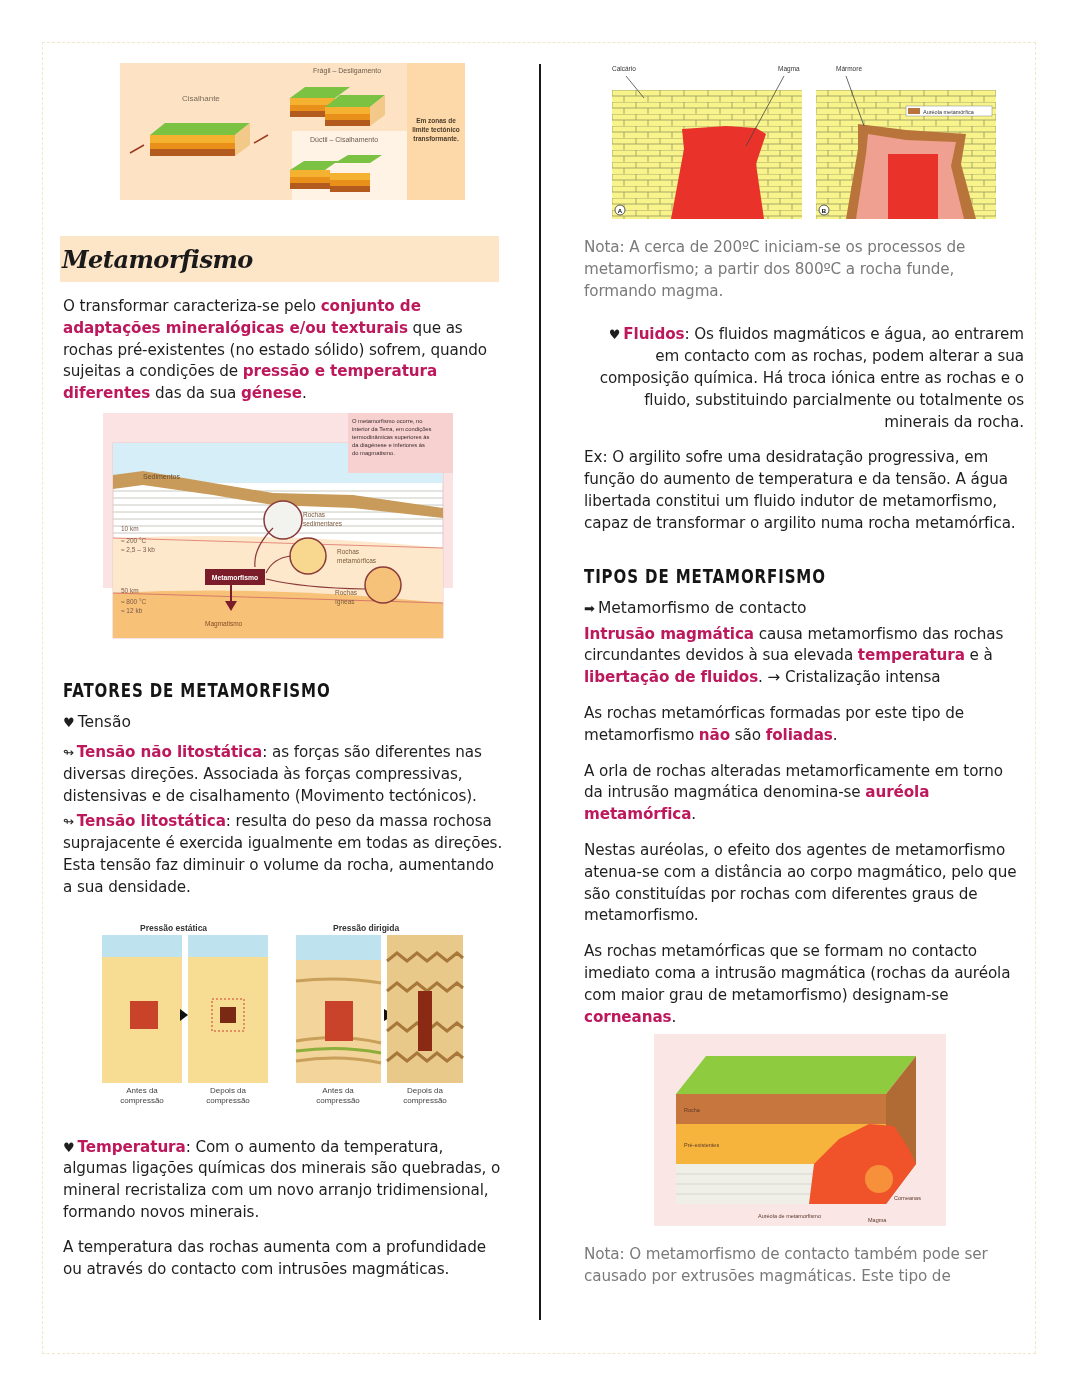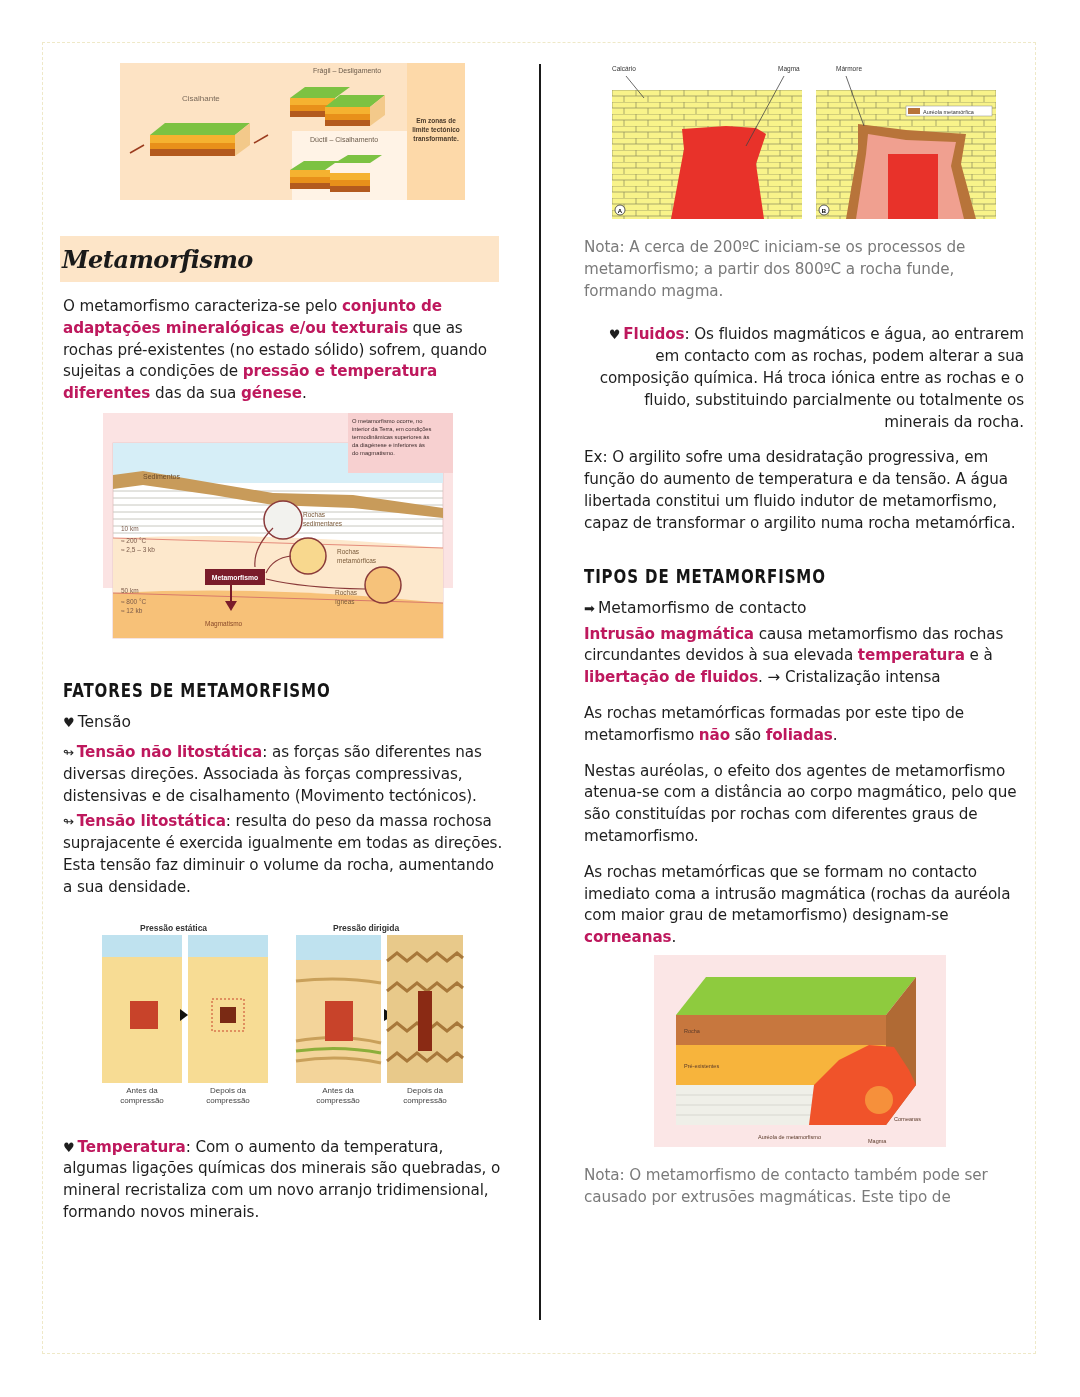--- a/index.html
+++ b/index.html
@@ -74,21 +74,21 @@
       <rect x="210" y="123" width="40" height="6" fill="#b35a1e"></rect>
       <text x="316" y="60" font-size="6.5" font-weight="bold" fill="#4a3a2a" text-anchor="middle">Em zonas de</text>
       <text x="316" y="69" font-size="6.5" font-weight="bold" fill="#4a3a2a" text-anchor="middle">limite tectónico</text>
       <text x="316" y="78" font-size="6.5" font-weight="bold" fill="#4a3a2a" text-anchor="middle">transformante.</text>
     </svg>
   </div>
 
   <div class="h-script" style="margin-top:36px;">Metamorfismo</div>
 
   <p class="p" style="margin-top:14px;">
-    <span>O metamorfismo caracteriza-se pelo </span><b>conjunto de adaptações mineralógicas e/ou texturais</b><span> que as rochas pré-existentes (no estado sólido) sofrem, quando sujeitas a condições de </span><b>pressão e temperatura diferentes</b><span> das da sua </span><b>génese</b><span>.</span>
+    <span>O transformar caracteriza-se pelo </span><b>conjunto de adaptações mineralógicas e/ou texturais</b><span> que as rochas pré-existentes (no estado sólido) sofrem, quando sujeitas a condições de </span><b>pressão e temperatura diferentes</b><span> das da sua </span><b>génese</b><span>.</span>
   </p>
 
   <div style="margin-left:40px;width:350px;height:228px;margin-top:8px;">
     <svg width="350" height="228" viewBox="0 0 350 228">
       <rect x="0" y="0" width="350" height="175" fill="#fbe3e3"></rect>
       <rect x="10" y="30" width="330" height="195" fill="#ffffff" stroke="#e9c9c9"></rect>
       <rect x="10" y="30" width="330" height="40" fill="#d6eef7"></rect>
       <g stroke="#c8c8c0" stroke-width="1">
         <line x1="10" y1="78" x2="340" y2="78"></line>
           <line x1="10" y1="85" x2="340" y2="85"></line>
@@ -197,20 +197,21 @@
         <text x="238" y="182">compressão</text>
         <text x="325" y="172">Depois da</text>
         <text x="325" y="182">compressão</text>
       </g>
     </svg>
   </div>
 
   <p class="p" style="margin-top:28px;">
     <span class="ico">♥</span><b>Temperatura</b><span>: Com o aumento da temperatura, algumas ligações químicas dos minerais são quebradas, o mineral recristaliza com um novo arranjo tridimensional, formando novos minerais.</span>
   </p>
+  <p class="p" style="margin-top:13px;">A temperatura das rochas aumenta com a profundidade ou através do contacto com intrusões magmáticas.</p>
 </div>
 
 <div class="col col-right">
 
   <div style="margin-left:22px;width:390px;height:168px;">
     <svg width="390" height="168" viewBox="0 0 390 168">
       <defs>
         <pattern id="bricks" width="24" height="12" patternUnits="userSpaceOnUse">
           <rect width="24" height="12" fill="#f8f38a"></rect>
           <path d="M0,0 H24 M0,6 H24 M6,0 V6 M18,6 V12" stroke="#8a8a5a" stroke-width="0.7" fill="none"></path>
@@ -253,20 +254,23 @@
   <p class="sub" style="margin-top:10px;">
     <span class="ico">➡</span><span>Metamorfismo de contacto</span>
   </p>
 
   <p class="p" style="margin-top:4px;">
     <b>Intrusão magmática</b><span> causa metamorfismo das rochas circundantes devidos à sua elevada </span><b>temperatura</b><span> e à </span><b>libertação de fluidos</b><span>. → Cristalização intensa</span>
   </p>
   <p class="p" style="margin-top:14px;">
     <span> As rochas metamórficas formadas por este tipo de metamorfismo </span><b>não</b><span> são </span><b>foliadas</b><span>.</span>
   </p>
+  <p class="p" style="margin-top:14px;">
+    <span> A orla de rochas alteradas metamorficamente em torno da intrusão magmática denomina-se </span><b>auréola metamórfica</b><span>.</span>
+  </p>
   <p class="p" style="margin-top:14px;">Nestas auréolas, o efeito dos agentes de metamorfismo atenua-se com a distância ao corpo magmático, pelo que são constituídas por rochas com diferentes graus de metamorfismo.</p>
   <p class="p" style="margin-top:14px;">
     <span>As rochas metamórficas que se formam no contacto imediato coma a intrusão magmática (rochas da auréola com maior grau de metamorfismo) designam-se </span><b>corneanas</b><span>.</span>
   </p>
 
   <div style="margin-left:70px;width:292px;height:192px;margin-top:6px;">
     <svg width="292" height="192" viewBox="0 0 292 192">
       <rect width="292" height="192" fill="#fbe6e6"></rect>
       <polygon points="22,60 232,60 262,22 52,22" fill="#8ecb3e"></polygon>
       <rect x="22" y="60" width="210" height="30" fill="#c7773e"></rect>

